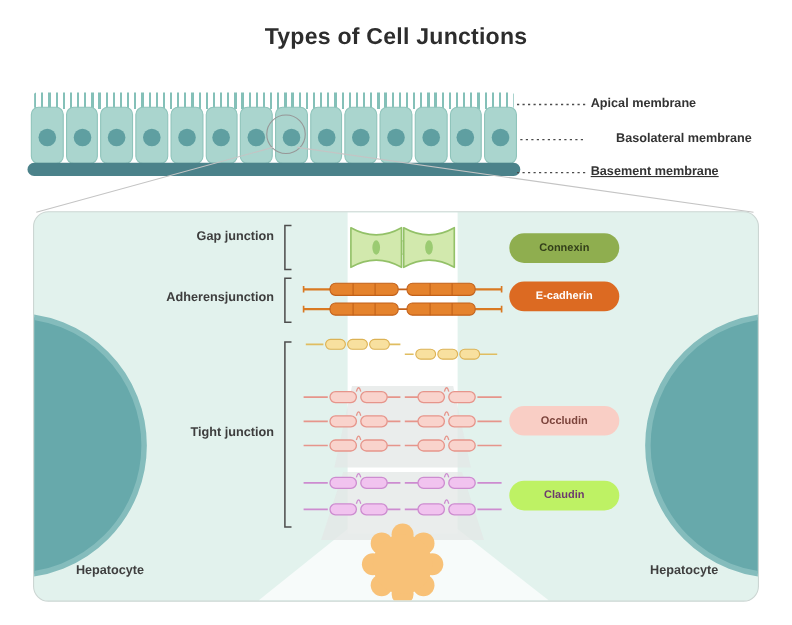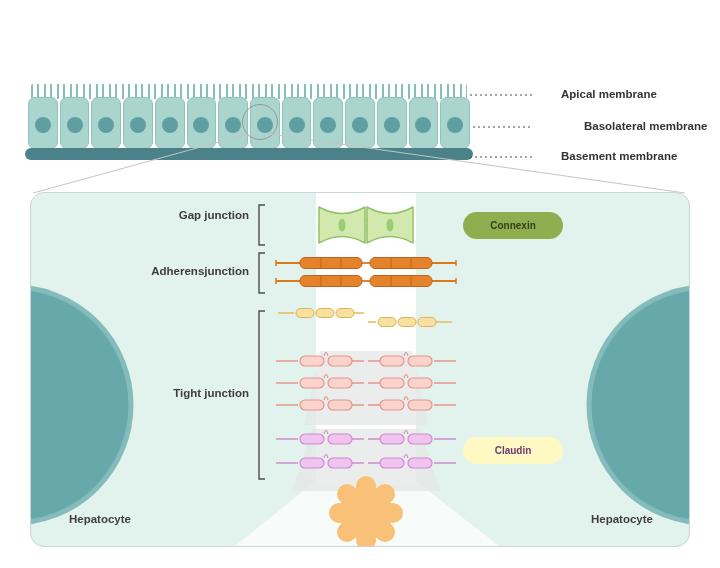--- a/index.html
+++ b/index.html
@@ -19,21 +19,21 @@
   #cellrow{position:absolute;left:0;top:13px;width:442px;height:52px;display:flex;gap:2px;}
   .cell{flex:1;background:#aad5ce;border:1px solid #8fc4bb;border-radius:7px;position:relative;}
   .nucleus{position:absolute;left:50%;top:54%;width:16px;height:16px;border-radius:50%;
       background:#5f9fa1;transform:translate(-50%,-50%);}
   #basement{position:absolute;left:-3px;top:64px;width:448px;height:12px;background:#4b828a;
       border-radius:7px;}
   #magnifier{left:242px;top:104px;width:34px;height:34px;border:1.5px solid #979797;
       border-radius:50%;}
 
   
-  .mlabel{left:537px;font-size:11.5px;font-weight:bold;color:#333;white-space:nowrap;margin-left:24px;}
+  .mlabel{left:537px;font-size:11.5px;font-weight:bold;color:#333;white-space:nowrap;}
 
   
   #panel{left:30px;top:192px;width:658px;height:353px;background:#e2f2ed;
       border:1px solid #ccd6d3;border-radius:14px;overflow:hidden;}
   #panel svg{position:absolute;left:0;top:0;}
 
   .jlabel{position:absolute;left:68px;width:150px;text-align:right;font-size:11.5px;
       font-weight:bold;color:#3d3d3d;white-space:nowrap;}
   .pill{position:absolute;left:432px;width:100px;height:27px;border-radius:14px;
       text-align:center;line-height:27px;font-size:10px;font-weight:bold;}
@@ -41,20 +41,21 @@
   #duct-pill{position:absolute;left:277px;top:317px;width:116px;height:22px;border-radius:12px;
       text-align:center;line-height:22px;font-size:11px;font-weight:bold;}
 
   #linework{pointer-events:none;}
 </style>
 </head>
 <body>
 
 <div id="screen">
 
+  <div id="title" class="abs">Types of Cell Junctions</div>
 
   <div id="epithelium" class="abs">
     <div id="microvilli"></div>
     <div id="cellrow">
       <div class="cell">
           <span class="nucleus"></span>
         </div>
       <div class="cell">
           <span class="nucleus"></span>
         </div>
@@ -107,21 +108,21 @@
     </g>
     <g stroke="#4a4a4a" stroke-width="1.2" stroke-dasharray="2 3">
       <line x1="470" y1="95" x2="532" y2="95"></line>
       <line x1="473" y1="127" x2="532" y2="127"></line>
       <line x1="470" y1="157" x2="532" y2="157"></line>
     </g>
   </svg>
 
   <div class="mlabel abs" style="top:88px;">Apical membrane</div>
   <div class="mlabel abs" style="top:120px;padding-left:23px;">Basolateral membrane</div>
-  <div class="mlabel abs" style="top:150px;">Basement membrane</div>
+  <div class="mlabel abs" style="top:150px;text-decoration:underline;">Basement membrane</div>
 
   <div id="panel" class="abs">
 
     <svg width="658" height="353" viewBox="0 0 658 353">
 
       <g>
         <polygon points="285,288 385,288 468,353 204,353" fill="#f7fbfa"></polygon>
         <rect x="285" y="0" width="100" height="292" fill="#ffffff"></rect>
         <polygon points="289,158 381,158 397,232 273,232" fill="#e3e7e6" opacity="0.75"></polygon>
         <polygon points="281,236 389,236 409,298 261,298" fill="#e3e7e6" opacity="0.75"></polygon>
@@ -226,20 +227,22 @@
         <path d="M234 60 H228 V100 H234"></path>
         <path d="M234 118 H228 V286 H234"></path>
       </g>
     </svg>
 
     <div class="jlabel" style="top:16px;">Gap junction</div>
     <div class="jlabel" style="top:72px;">Adherensjunction</div>
     <div class="jlabel" style="top:194px;">Tight junction</div>
 
     <div class="pill" style="top: 19px; background: rgb(143, 174, 79); color: rgb(51, 63, 26);">Connexin</div>
-    <div class="pill" style="top: 244px; background: #fef9c3; color: rgb(109, 58, 110);">Claudin</div>
+    <div class="pill" style="top: 63px; background: rgb(220, 106, 34); color: rgb(255, 255, 255);">E-cadherin</div>
+    <div class="pill" style="top: 176px; background: rgb(249, 206, 197); color: rgb(124, 68, 60);">Occludin</div>
+    <div class="pill" style="top: 244px; background: #bef264; color: rgb(109, 58, 110);">Claudin</div>
 
     <div class="hep" style="left:38px;">Hepatocyte</div>
     <div class="hep" style="right:36px;">Hepatocyte</div>
 
   </div>
 
 </div>
 
 </body></html>

